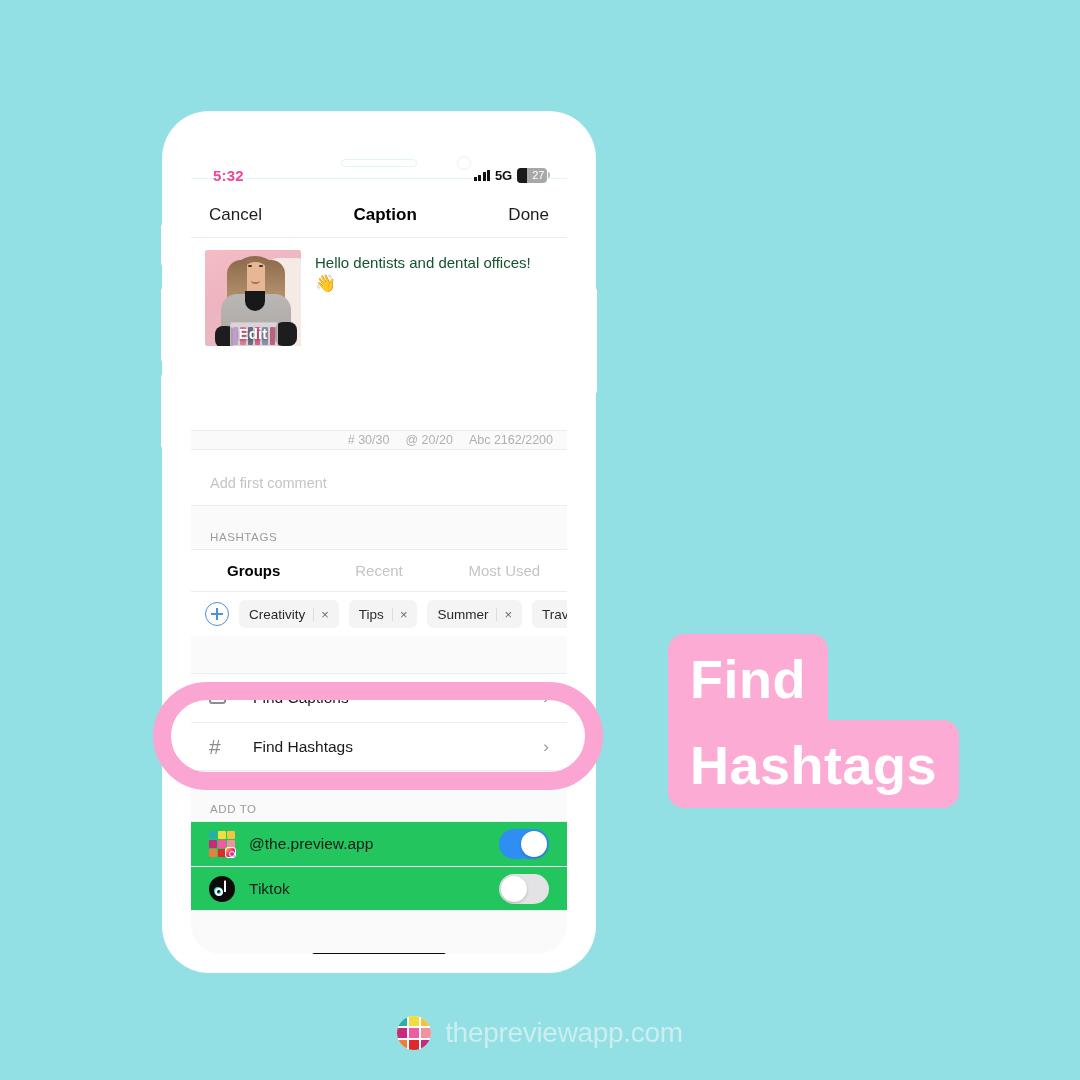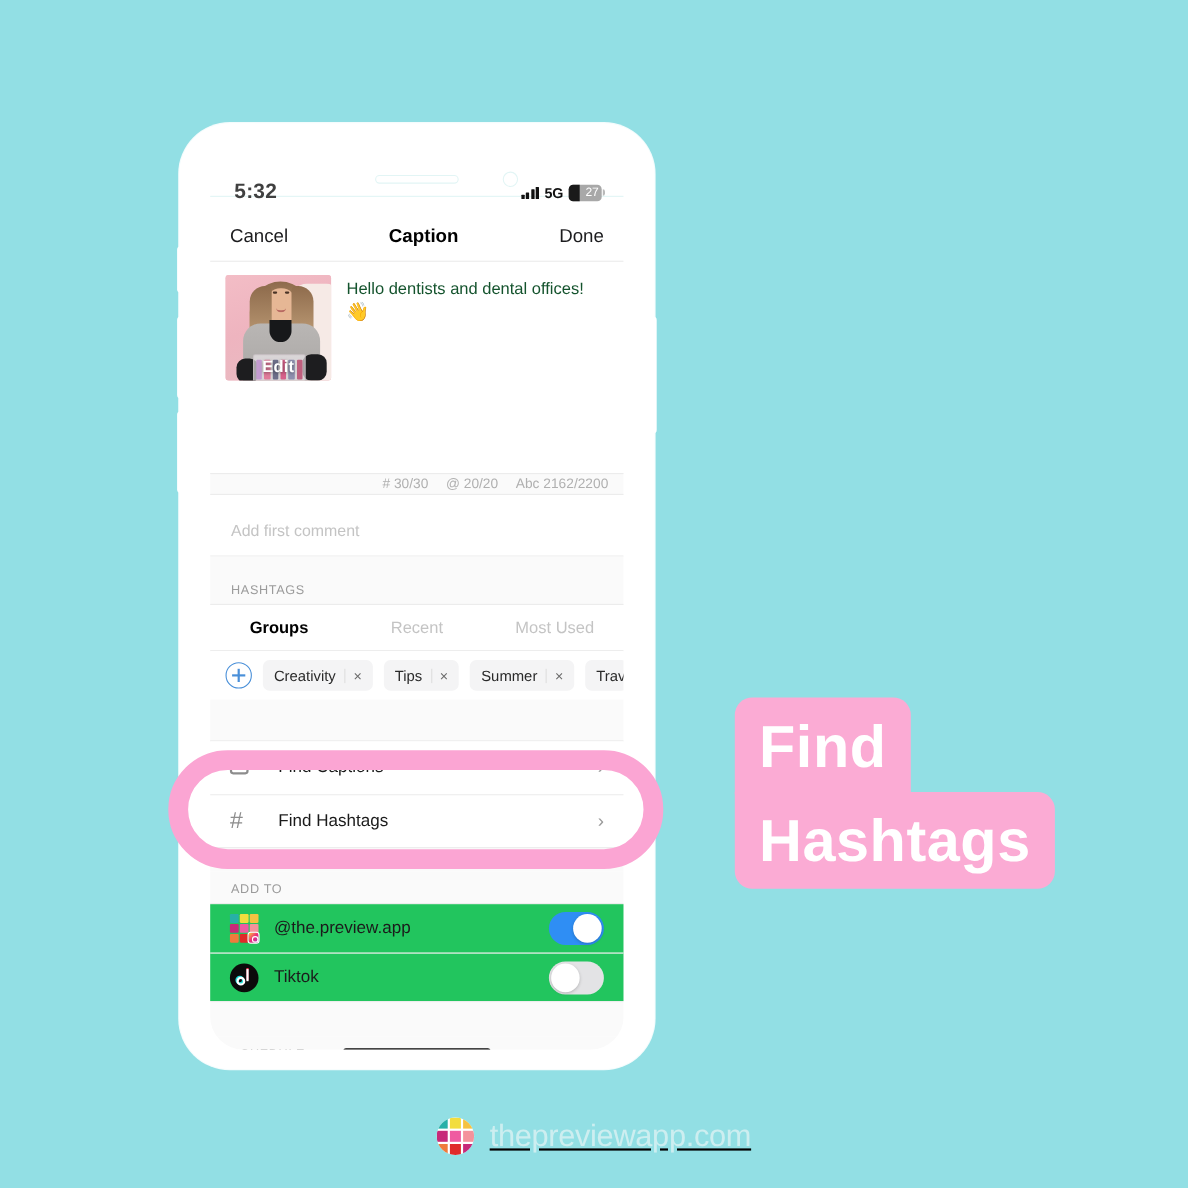--- a/index.html
+++ b/index.html
@@ -76,23 +76,23 @@
   .statusbar {
     position: absolute;
     left: 0; right: 0; top: 30px;
     height: 30px;
     display: flex;
     align-items: center;
     justify-content: space-between;
     padding: 0 20px 0 22px;
   }
   .status-time {
-    font-size: 19px;
+    font-size: 15px;
     font-weight: bold;
-    color: #404040;
+    color: #ec4899;
     letter-spacing: .2px;
   }
   .status-right {
     display: flex;
     align-items: center;
     gap: 5px;
   }
   .signal { display: flex; align-items: flex-end; gap: 1.5px; height: 11px; }
   .signal i { width: 3px; background: #111; border-radius: .5px; display: block; }
   .signal i:nth-child(1) { height: 4px; }
@@ -557,21 +557,20 @@
 
   
   .footer {
     position: absolute;
     left: 0; right: 0;
     bottom: 30px;
     display: flex;
     align-items: center;
     justify-content: center;
     gap: 14px;
-    text-decoration: underline;
   }
   .footer-logo {
     width: 34px; height: 34px;
     border-radius: 50%;
     overflow: hidden;
     display: grid;
     grid-template-columns: repeat(3,1fr);
     grid-template-rows: repeat(3,1fr);
     gap: 1.5px;
     background: #fff;

